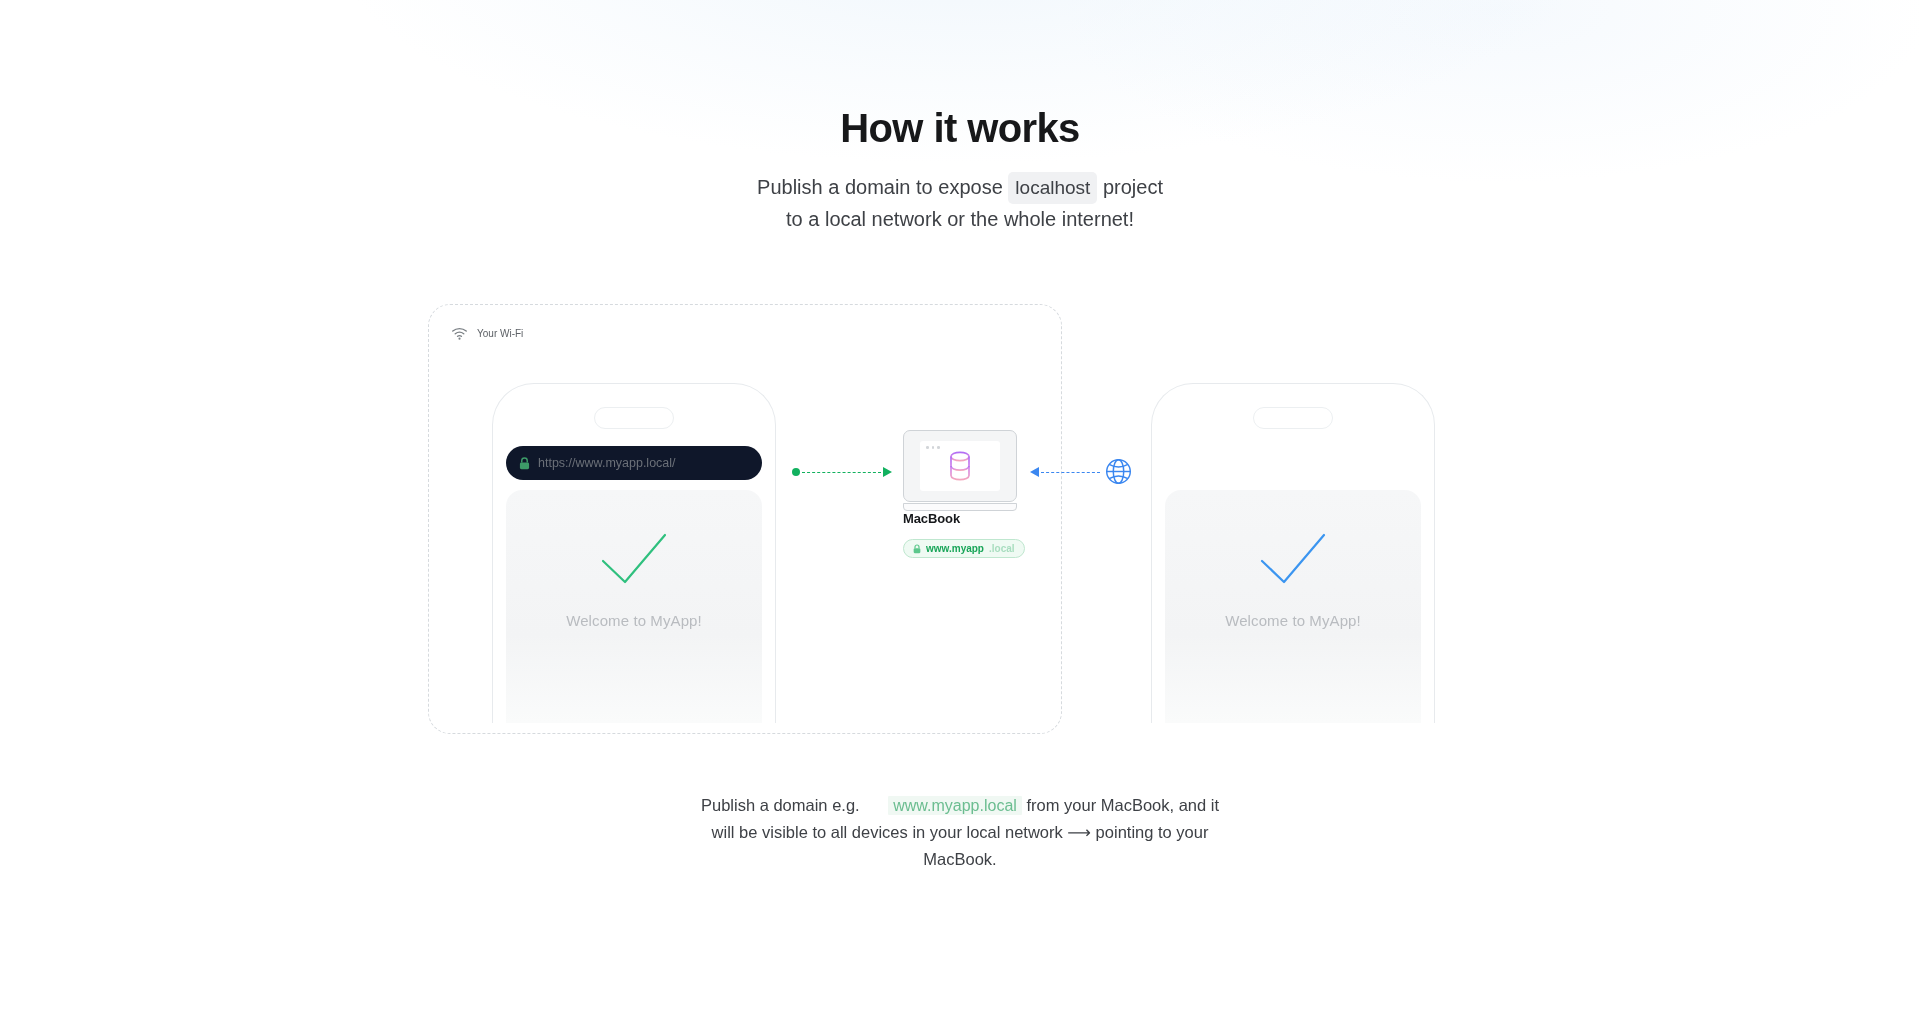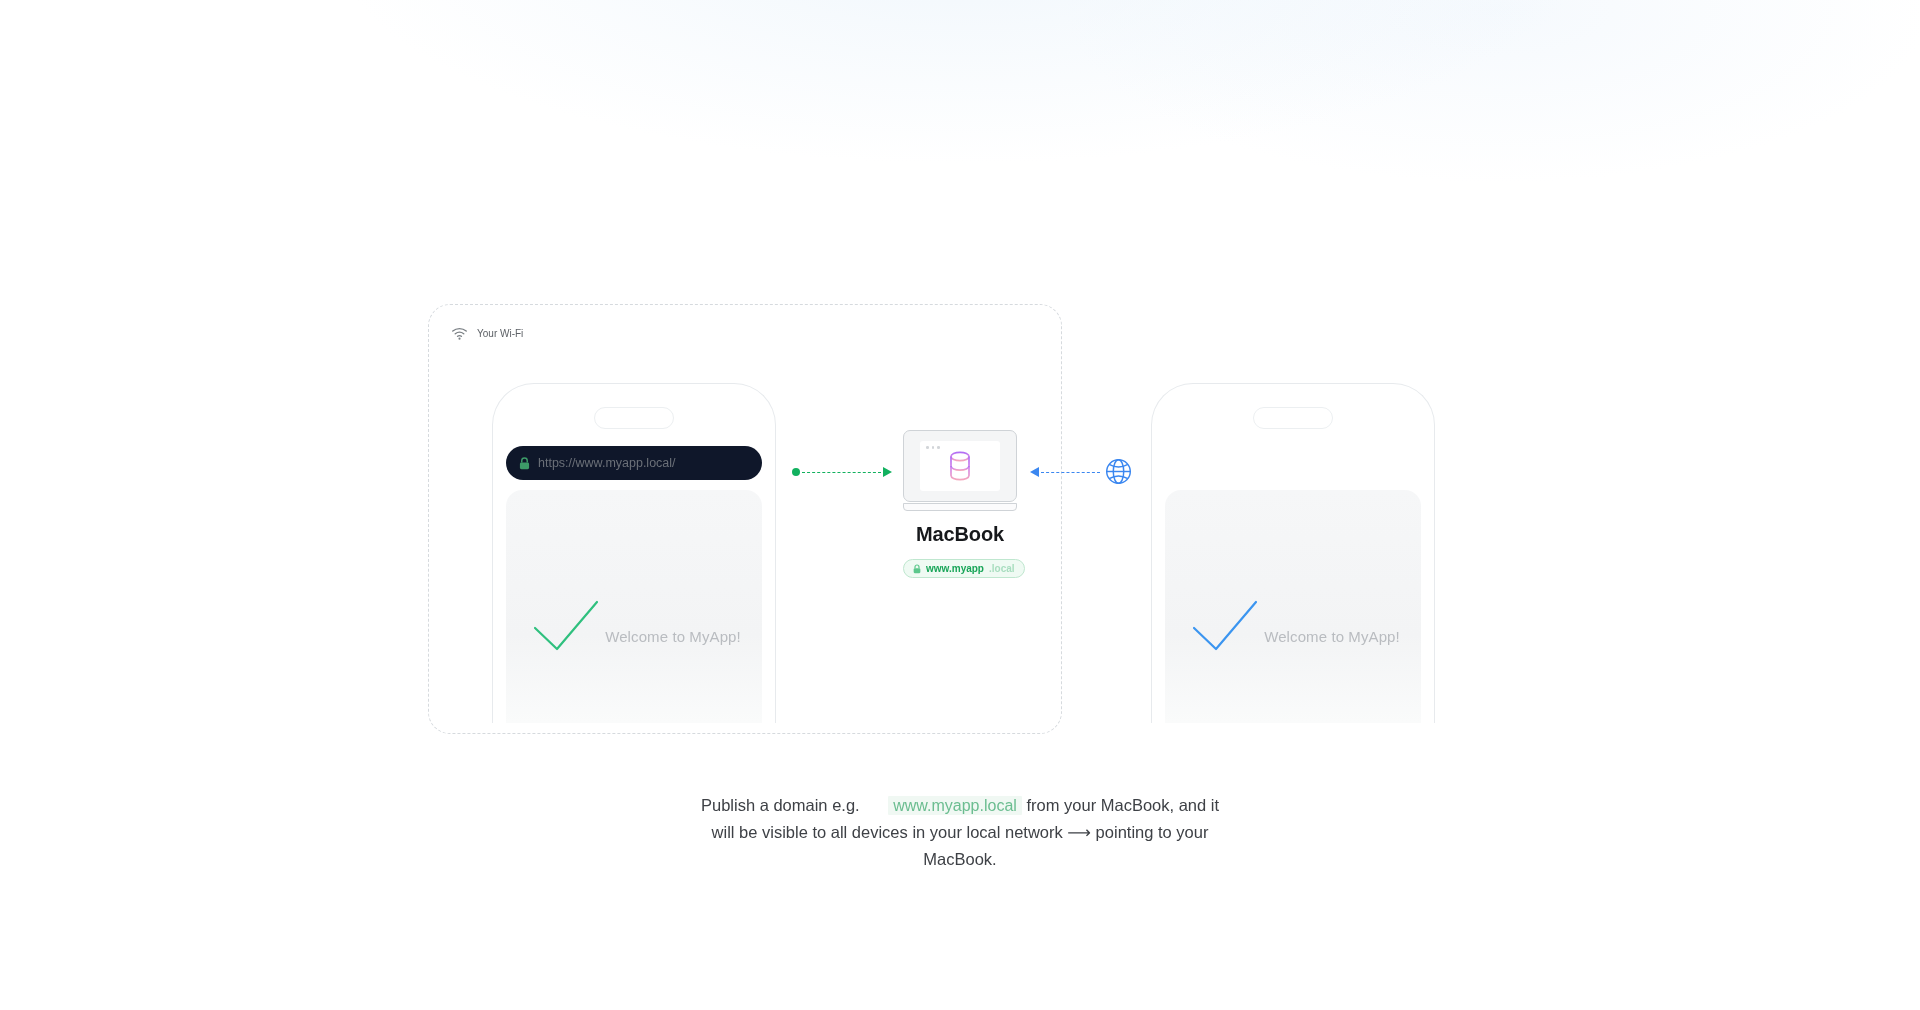--- a/index.html
+++ b/index.html
@@ -78,23 +78,22 @@
     font-size:12.5px;
   }
   .urlbar.green { background:#0f172a; color:#6b7078; }
   .urlbar.blue  { background:#e4eefd; color:#2e7df0; }
   .lock { width:11px; height:13px; flex:0 0 auto; }
 
   .screen {
     position:absolute; left:13px; right:13px; top:106px; bottom:0;
     border-top-left-radius:16px; border-top-right-radius:16px;
     background:linear-gradient(180deg,#f6f7f8 0%,#f3f4f5 62%,#fafbfb 100%);
-    display:flex; flex-direction:row; align-items:center;
+    display:flex; flex-direction:column; align-items:center;
     padding-top:38px;
-    justify-content:center;
   }
   .check { width:78px; height:62px; }
   .welcome {
     margin-top:22px; font-size:15px; color:#b9bcc0; letter-spacing:0.1px;
   }
 
   
   .macbook { position:absolute; left:903px; top:430px; width:114px; }
   .mb-lid {
     width:114px; height:72px;
@@ -107,22 +106,22 @@
     position:relative; display:flex; align-items:center; justify-content:center;
   }
   .mb-dots { position:absolute; left:6px; top:5px; display:flex; gap:3px; }
   .mb-dots i { width:2.6px; height:2.6px; border-radius:50%; background:#d2d5d9; display:block; }
   .mb-base {
     width:114px; height:8px; margin-top:1px;
     border:1.4px solid #cfd3d7; border-radius:0 0 4px 4px;
     background:#fbfbfc;
   }
   .mb-name {
-    text-align:center; margin-top:12px;
-    font-size:20px; font-weight:700; color:#16181b; letter-spacing:-0.1px;
+    
+    font-size:13px; font-weight:700; color:#16181b; letter-spacing:-0.1px;
   }
   .mb-badge {
     margin:13px auto 0; width:fit-content;
     border:1px solid #bfe7cf; border-radius:11px;
     background:#effaf3;
     padding:3px 9px;
     display:flex; align-items:center; gap:5px;
     font-size:10px; font-weight:700;
     white-space:nowrap;
   }
@@ -154,20 +153,30 @@
   .caption .dom {
     background:#f0f8f3; color:#6bbd90; border-radius:1px;
     padding:1px 5px; font-size:16px;margin-left:24px;
   }
 </style>
 </head>
 <body>
 
 <div class="page">
 
+  <div class="hero">
+    <h1>How it works</h1>
+    <div class="sub">
+      <span>Publish a domain to expose</span>
+      <span class="chip-localhost">localhost</span>
+      <span>project</span>
+      <br>
+      <span>to a local network or the whole internet!</span>
+    </div>
+  </div>
 
   <div class="wifi-box">
     <div class="wifi-label">
       <svg class="wifi-icon" viewBox="0 0 24 24">
         <g fill="none" stroke="#7b8085" stroke-width="2" stroke-linecap="round">
           <path d="M2.5 8.5a15 15 0 0 1 19 0"></path>
           <path d="M6 12.3a10 10 0 0 1 12 0"></path>
           <path d="M9.3 15.9a5 5 0 0 1 5.4 0"></path>
         </g>
         <circle cx="12" cy="19.3" r="1.5" fill="#7b8085"></circle>

